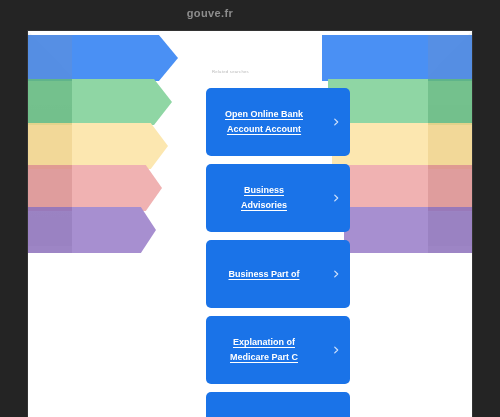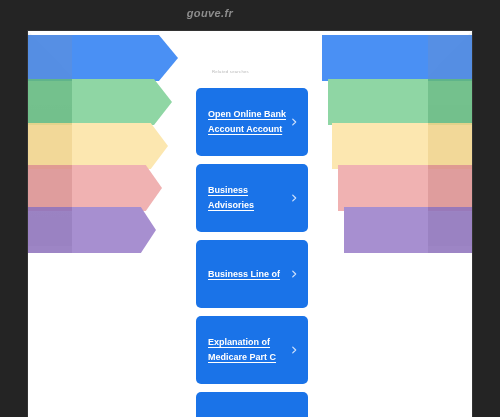--- a/index.html
+++ b/index.html
@@ -10,21 +10,20 @@
     font-family:"Liberation Sans", sans-serif;
   }
   #viewport { position:relative; width:500px; height:417px; background:#242424; }
 
   
   .page-title {
     position:absolute; top:7px; left:0; width:420px;
     text-align:center;
     font-size:11px; font-weight:bold; letter-spacing:.4px;
     color:#8d8d8d;
-    font-style:italic;
   }
 
   
   .doc-panel {
     position:absolute; left:28px; top:31px;
     width:444px; height:386px;
     background:#ffffff; overflow:hidden;
     box-shadow:0 0 0 1px rgba(255,255,255,.07);
   }
 
@@ -80,24 +79,25 @@
   .card-column {
     position:absolute; left:156px; top:0; width:140px;
   }
   .ad-caption {
     position:absolute; left:28px; top:39px;
     font-size:3.4px; letter-spacing:.2px;
     color:#b9b9b9; white-space:nowrap;
     transform:scale(1.25); transform-origin:left center;
   }
   .link-card {
-    position:absolute; left:12px; width:112px; height:68px;
+    position:absolute; left:22px; width:144px; height:68px;
     background:#1a73e8;
     border-radius:5px;
     cursor:pointer;
+    text-align:center;
   }
   .link-card .label {
     position:absolute; left:12px; top:0; height:100%;
     width:92px;
     display:flex; flex-direction:column; justify-content:center;
     font-size:9px; font-weight:bold; line-height:15px;
     color:#ffffff; text-decoration:underline;
     text-underline-offset:2px;
   }
   .link-card .chevron {
@@ -184,21 +184,21 @@
             <span>Advisories</span>
           </div>
           <span class="chevron">
             <svg viewBox="0 0 24 24" fill="none" stroke="currentColor" stroke-width="3" stroke-linecap="round" stroke-linejoin="round">
               <polyline points="9 5 16 12 9 19"></polyline>
             </svg>
           </span>
         </div>
         <div class="link-card" style="top: 209px; background: rgb(26, 115, 232);">
           <div class="label" style="color: rgb(255, 255, 255);">
-            <span>Business Line of</span>
+            <span>Business Part of</span>
           </div>
           <span class="chevron">
             <svg viewBox="0 0 24 24" fill="none" stroke="currentColor" stroke-width="3" stroke-linecap="round" stroke-linejoin="round">
               <polyline points="9 5 16 12 9 19"></polyline>
             </svg>
           </span>
         </div>
         <div class="link-card" style="top: 285px; background: rgb(26, 115, 232); text-decoration: underline;">
           <div class="label" style="color: rgb(255, 255, 255);">
             <span>Explanation of</span>

